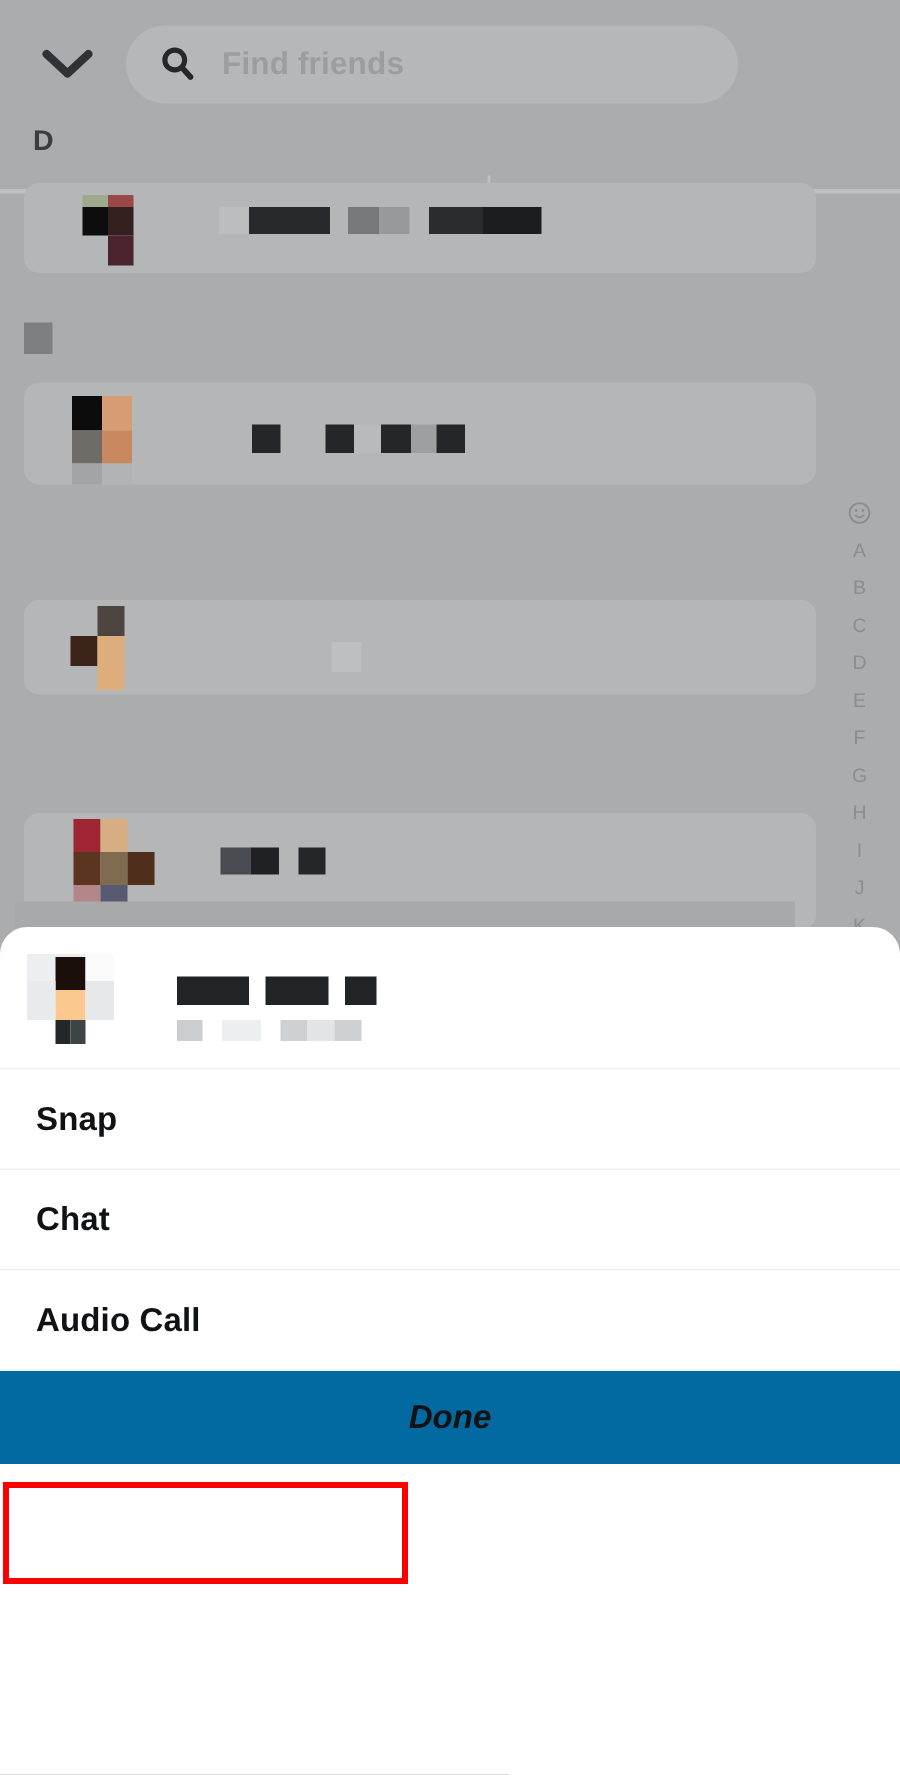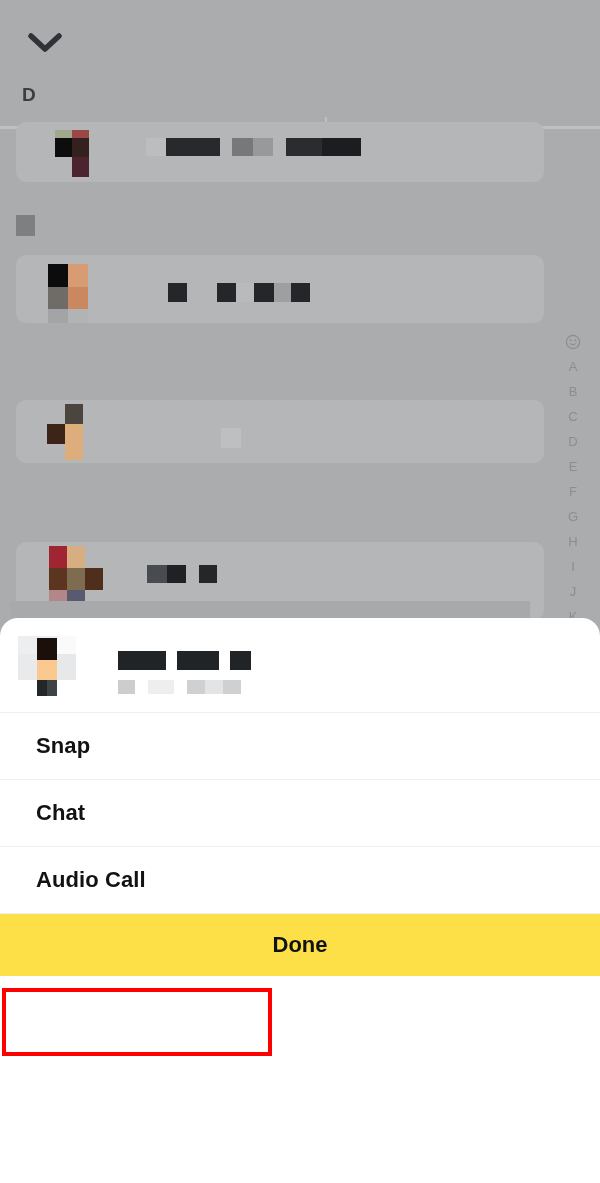--- a/index.html
+++ b/index.html
@@ -106,21 +106,21 @@
   #sheet-profile .userblocks {
     position:absolute; left:118px; top:62px;
     display:flex; align-items:center; gap:13px;
   }
   .blk { display:block; }
 
   .menu-item {
     position:relative;
     height:67px;
     display:flex; align-items:center;
-    padding-left:36px;
+    padding-left:24px;
     border-bottom:1px solid #EFEFEF;
     background:#fff;
   }
   .menu-item .lbl {
     font-size:22px; font-weight:600; color:#111214;
     letter-spacing:.1px;
   }
   .menu-item.with-send { justify-content:space-between; padding-right:22px; }
 
   .send-circle {
@@ -135,38 +135,48 @@
     left:2px; top:988px;
     width:270px; height:68px;
     border:4px solid #FF0000;
     pointer-events:none;
     z-index:30;
   }
 
   #done-row {
     height:62px;
     display:flex; align-items:center; justify-content:center;
-    background:#fde047;
+    background:#0369a1;
+    font-style:italic;
   }
   #done-row .lbl {
     font-size:22px; font-weight:700; color:#111214;
   }
 </style>
 </head>
 <body>
 
 <div id="screen">
 
   <div id="backdrop">
 
     <div class="top-bar">
       <div class="chev-btn">
         <svg width="34" height="22" viewBox="0 0 34 22">
           <path d="M3 4 L17 17 L31 4" stroke="#2F3337" stroke-width="5.5" stroke-linecap="round" stroke-linejoin="round" fill="none"></path>
         </svg>
+      </div>
+      <div class="search-pill">
+        <span class="mag">
+          <svg width="25" height="25" viewBox="0 0 25 25">
+            <circle cx="10.5" cy="10" r="6.6" stroke="#25282B" stroke-width="3.4" fill="none"></circle>
+            <line x1="15.3" y1="15.1" x2="21" y2="21.3" stroke="#25282B" stroke-width="3.8" stroke-linecap="round"></line>
+          </svg>
+        </span>
+        <span class="ph">Find friends</span>
       </div>
     </div>
 
     <div class="sec-letter">D</div>
 
     <div class="hairline" style="top:126px;"></div>
     <div class="scroll-nub" style="left:325px; top:117px;"></div>
 
     <div class="frow" style="top:122px; height:60px;">
       <div class="px" style="left:39px; top:8px; width:17px; height:8px; background:#9FA98E;"></div>

